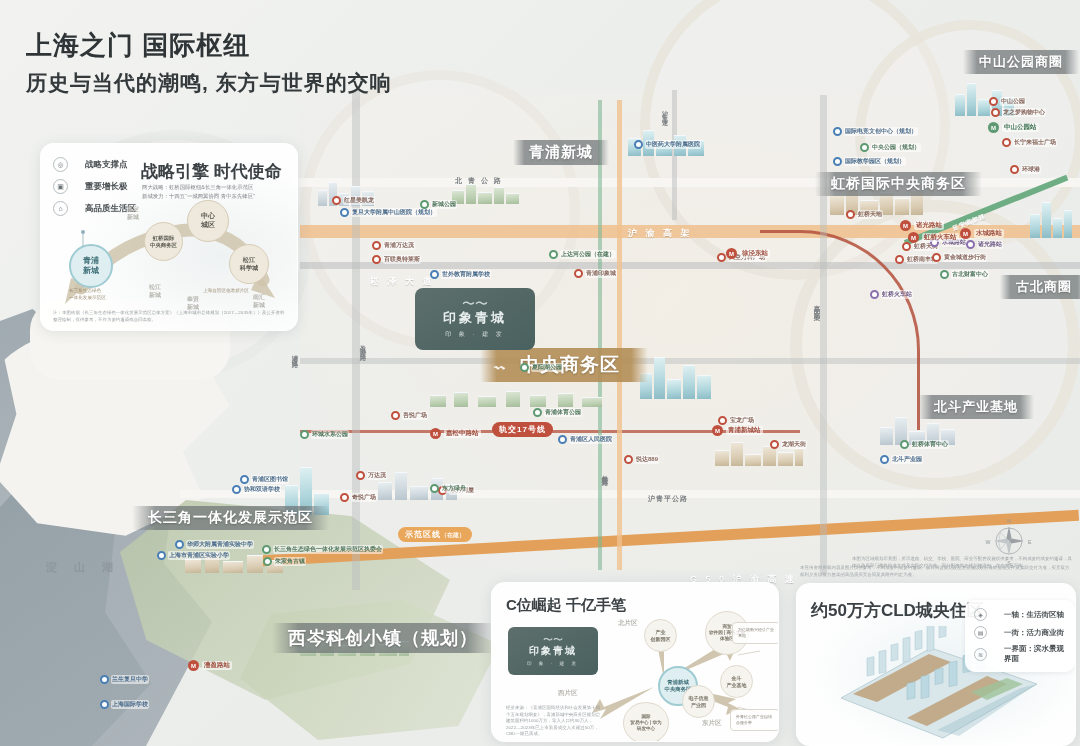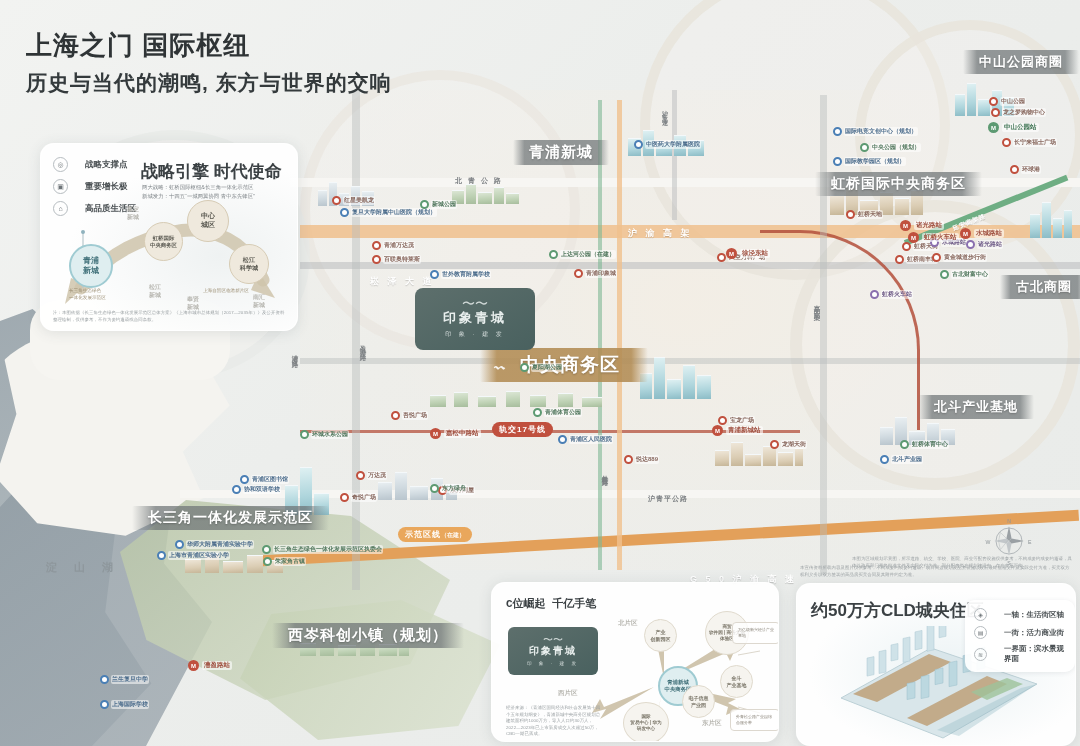--- a/index.html
+++ b/index.html
@@ -346,21 +346,21 @@
       <i style="left:99px;width:10px;height:15px"></i>
   </div>
 
   <div class="district" style="left:513px; top:140px;">青浦新城</div>
   <div class="district" style="left:963px; top:50px; font-size:13px;">中山公园商圈</div>
   <div class="district" style="left:815px; top:172px; font-size:14px;">虹桥国际中央商务区</div>
   <div class="district" style="left:1000px; top:275px; font-size:13px;">古北商圈</div>
   <div class="district" style="left:918px; top:395px; font-size:13px;">北斗产业基地</div>
   <div class="district gold" style="left:480px; top:348px;">中央商务区</div>
   <div class="district" style="left:132px; top:506px; font-size:14px;">长三角一体化发展示范区</div>
-  <div class="district" style="left:272px; top:623px; font-size:15px;">西岑科创小镇（规划）</div>
+  <div class="district" style="left:272px; top:623px; font-size:18px;">西岑科创小镇（规划）</div>
 
   <div style="position:absolute; left:494px; top:358px; color:#fff; font-size:11px; opacity:.9;">〰</div>
 
   <div class="logo-card" style="position:absolute; left:415px; top:288px; width:120px; height:62px;">
     <div class="wave">〜〜</div>
     <div class="lg1">印象青城</div>
     <div class="lg2">印 象 ·  建 发</div>
   </div>
 
   <div class="poi" style="left:332px;top:196px">
@@ -668,21 +668,21 @@
     <polygon points="20,20 29,29 20,40 18,30" fill="none" stroke="#b6bbbe" stroke-width=".6"></polygon>
     <text x="30" y="9" font-size="6" fill="#8d9498" text-anchor="middle" font-family="Liberation Sans">N</text>
     <text x="30" y="58" font-size="6" fill="#8d9498" text-anchor="middle" font-family="Liberation Sans">S</text>
     <text x="3" y="33" font-size="6" fill="#8d9498" font-family="Liberation Sans">W</text>
     <text x="52" y="33" font-size="6" fill="#8d9498" font-family="Liberation Sans">E</text>
   </svg>
 
   <div class="finetext" style="position:absolute; left:852px; top:556px; width:222px;">本图为区域规划示意图，所示道路、轨交、学校、医院、商业等配套设施仅供参考，不构成要约或要约邀请，具体以政府部门最终批准文件及实际交付为准。部分配套尚在规划建设中，存在变更可能。</div>
 
   <div class="panel" style="left:491px; top:582px; width:288px; height:160px;">
-    <div class="panel-title" style="position:absolute; left:14px; top:13px; font-size:11px;font-family:Liberation Mono, monospace;">C位崛起  千亿手笔</div>
+    <div class="panel-title" style="position:absolute; left:14px; top:13px; font-size:15px;">C位崛起  千亿手笔</div>
 
     <div class="logo-card" style="position:absolute; left:16px; top:44px; width:90px; height:48px; border-radius:6px;">
       <div class="wave" style="font-size:10px;">〜〜</div>
       <div class="lg1" style="font-size:10px; letter-spacing:2px;">印象青城</div>
       <div class="lg2" style="font-size:4.6px;">印 象 ·  建 发</div>
     </div>
 
     <svg style="position:absolute; left:96px; top:24px;" width="192" height="136" viewBox="0 0 192 136">
       <g fill="#cbbfa6" opacity=".9">
         <path d="M76 72 L 66 22 L 74 24 L 70 12 L 84 20 L 76 22 Z"></path>

